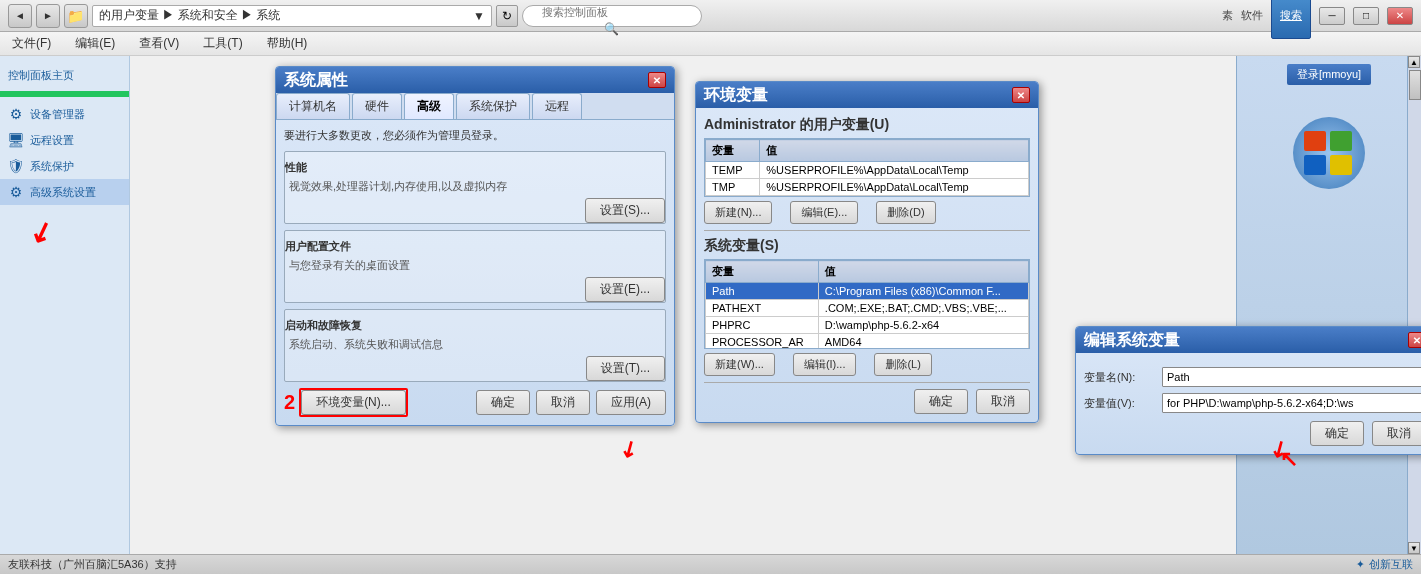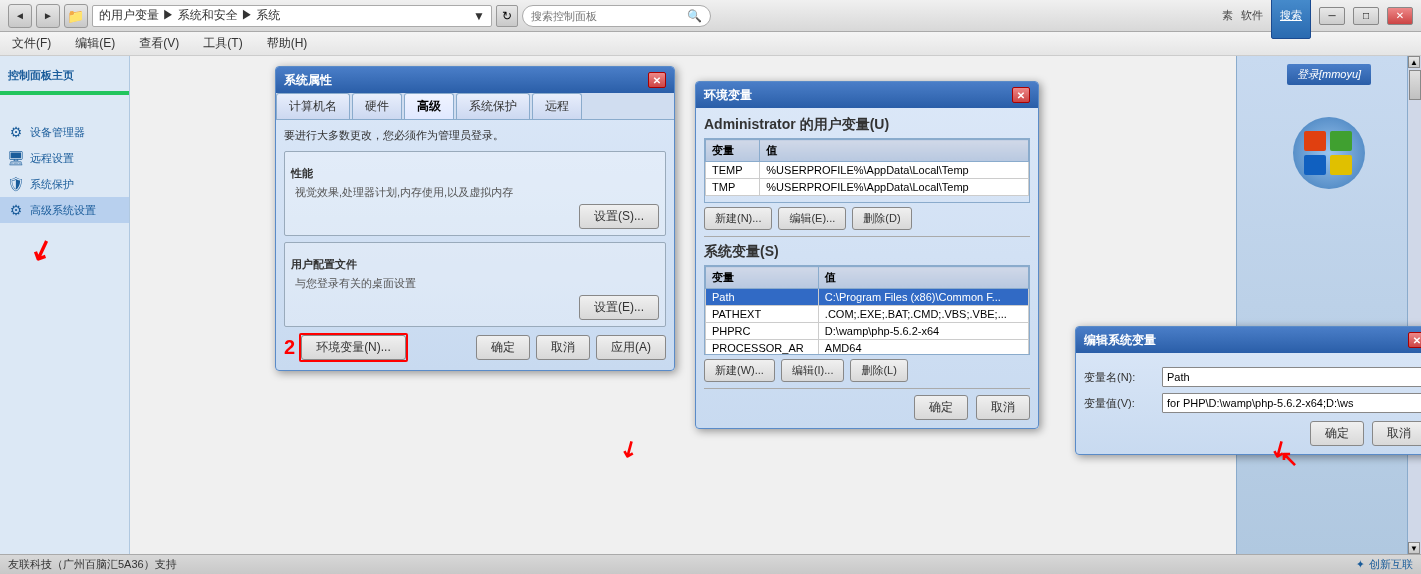--- a/index.html
+++ b/index.html
@@ -63,21 +63,22 @@
     }
     .search-box {
       display: flex;
       align-items: center;
       background: white;
       border: 1px solid #aaa;
       border-radius: 12px;
       height: 22px;
       padding: 0 8px;
       min-width: 180px;
-      gap: 16px;
+      gap: 4px;
+      flex-direction: column;
     }
     .search-box input {
       border: none; outline: none;
       font-size: 11px;
       width: 140px;
       background: transparent;
       color: #888;
     }
     .top-bar-right {
       display: flex;
@@ -123,24 +124,24 @@
     
     .sidebar {
       width: 130px;
       background: #dce8f5;
       border-right: 1px solid #b0c8e0;
       padding: 8px 0;
     }
     .sidebar-title {
       font-size: 11px;
       color: #1a5c9a;
-      font-weight: bold;
+      font-weight: normal;
       padding: 4px 8px 8px;
-      border-bottom: 4px solid #22c55e;
-      margin-bottom: 24px;
+      border-bottom: 6px solid #22c55e;
+      margin-bottom: 4px;
     }
     .sidebar-item {
       display: flex;
       align-items: center;
       gap: 6px;
       padding: 5px 8px;
       cursor: pointer;
       color: #1a5c9a;
       font-size: 11px;
     }
@@ -170,21 +171,21 @@
       background: linear-gradient(to bottom, #4a7ec8, #2a5ea8);
       color: white;
       font-size: 12px;
       padding: 4px 8px;
       display: flex;
       align-items: center;
       justify-content: space-between;
       border-radius: 3px 3px 0 0;
       height: 26px;
     }
-    .dialog-title-text { font-weight: bold; font-size: 12px; }
+    .dialog-title-text { font-weight: bold; font-size: 16px; }
     .dialog-close {
       width: 18px; height: 16px;
       background: linear-gradient(to bottom, #e88, #c44);
       border: 1px solid #a00;
       border-radius: 2px;
       color: white;
       display: flex; align-items: center; justify-content: center;
       cursor: pointer;
       font-size: 10px;
       font-weight: bold;
@@ -238,42 +239,41 @@
       border: 1px solid #888;
       border-radius: 3px;
       padding: 3px 14px;
       font-size: 12px;
       cursor: pointer;
       color: #333;
     }
     .section-block {
       border: 1px solid #9ab;
       border-radius: 2px;
-      padding: 6px;
+      padding: 0;
       margin: 6px 0;
       background: rgba(255,255,255,0.3);
     }
 
     
     .envvar-dialog {
       left: 565px;
       top: 25px;
       width: 370px;
     }
     .env-section-title {
       font-size: 14px;
       font-weight: bold;
       color: #333;
       margin-bottom: 4px;
     }
     .env-table {
       width: 100%;
       border-collapse: collapse;
       font-size: 11px;
-      margin-bottom: 6px;
     }
     .env-table th {
       background: linear-gradient(to bottom, #d0d8e8, #b8c8e0);
       border: 1px solid #8aabcc;
       padding: 3px 6px;
       text-align: left;
       font-weight: bold;
     }
     .env-table td {
       border: 1px solid #ccc;
@@ -281,21 +281,21 @@
       background: white;
     }
     .env-table tr.selected td { background: #316ac5; color: white; }
     .env-table-container {
       border: 1px solid #8aabcc;
       max-height: 80px;
       overflow-y: auto;
     }
     .env-btn-row {
       display: flex;
-      gap: 6px;
+      gap: 18px;
       margin: 4px 0;
     }
     .env-btn {
       background: linear-gradient(to bottom, #f0f0f0, #d8d8d8);
       border: 1px solid #888;
       border-radius: 3px;
       padding: 3px 10px;
       font-size: 11px;
       cursor: pointer;
       color: #333;
@@ -441,20 +441,27 @@
         </div>
 
         <div class="section-block">
           <div class="section-label">用户配置文件</div>
           <div class="section-text">与您登录有关的桌面设置</div>
           <div style="text-align:right;">
             <button class="dialog-btn">设置(E)...</button>
           </div>
         </div>
 
+        <div class="section-block">
+          <div class="section-label">启动和故障恢复</div>
+          <div class="section-text">系统启动、系统失败和调试信息</div>
+          <div style="text-align:right;">
+            <button class="dialog-btn">设置(T)...</button>
+          </div>
+        </div>
 
         <div style="display:flex;justify-content:space-between;align-items:center;margin-top:6px;">
 
           <div style="position:relative;display:flex;align-items:center;">
             <span style="color:red;font-size:20px;font-weight:bold;margin-right:4px;">2</span>
             <div style="border:2px solid red;border-radius:2px;display:inline-block;">
               <button class="dialog-btn">环境变量(N)...</button>
             </div>
           </div>
           <div style="display:flex;gap:6px;">
@@ -563,21 +570,21 @@
           <button class="dialog-btn">取消</button>
         </div>
       </div>
     </div>
 
     <div style="position:absolute;left:490px;top:380px;color:red;font-size:22px;font-weight:bold;transform:rotate(-30deg);pointer-events:none;z-index:30;">↙</div>
     <div style="position:absolute;left:1140px;top:380px;color:red;font-size:22px;font-weight:bold;transform:rotate(-30deg);pointer-events:none;z-index:30;">↙</div>
     <div style="position:absolute;left:1150px;top:390px;color:red;font-size:22px;font-weight:bold;transform:scaleX(-1);pointer-events:none;z-index:30;">↗</div>
 
     <div style="position:absolute;right:0;top:0;width:185px;height:100%;background:linear-gradient(to bottom,#c8daf0,#b0c8e0);border-left:1px solid #8aabcc;display:flex;flex-direction:column;align-items:center;padding:8px 4px;">
-      <div style="background:linear-gradient(to bottom,#4a7ec8,#2a5ea8);color:white;font-size:11px;padding:3px 10px;border-radius:2px;margin-bottom:8px;cursor:pointer;font-style:italic;">登录[mmoyu]</div>
+      <div style="background:linear-gradient(to bottom,#4a7ec8,#2a5ea8);color:white;font-size:11px;padding:3px 10px;border-radius:2px;margin-bottom:8px;cursor:pointer;">登录[mmoyu]</div>
 
       <svg width="80" height="80" viewBox="0 0 80 80" style="margin-top:20px;">
         <defs>
           <radialGradient id="wg1" cx="50%" cy="50%" r="50%">
             <stop offset="0%" style="stop-color:#80b8f0"></stop>
             <stop offset="100%" style="stop-color:#1060b0"></stop>
           </radialGradient>
         </defs>
         <circle cx="40" cy="40" r="36" fill="url(#wg1)" opacity="0.6"></circle>
 

